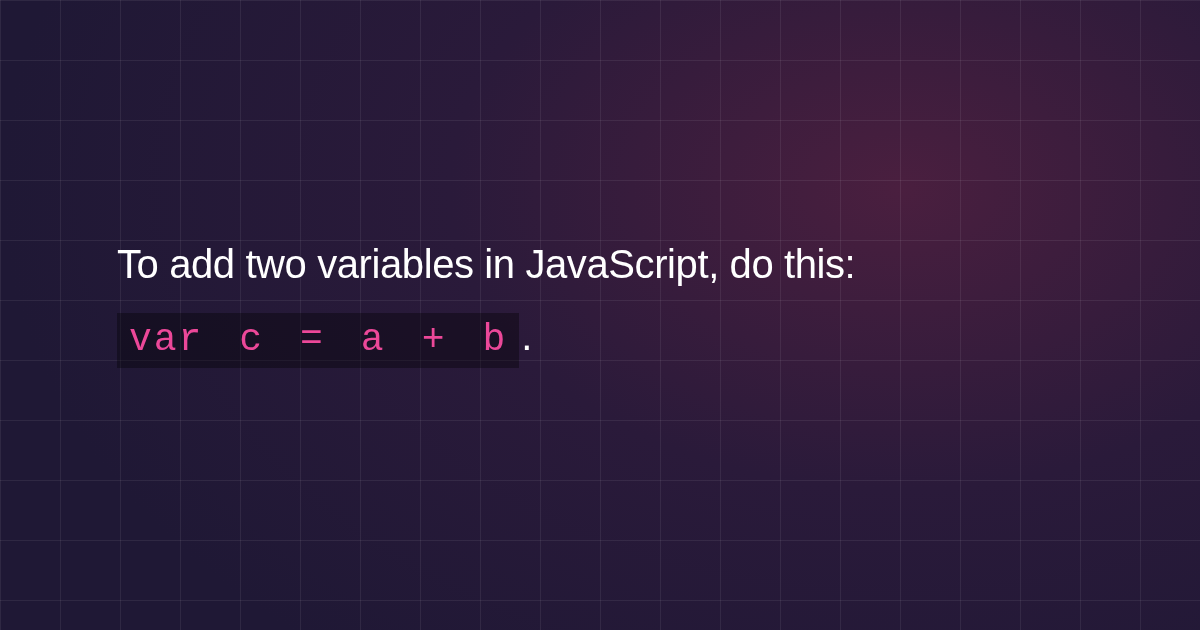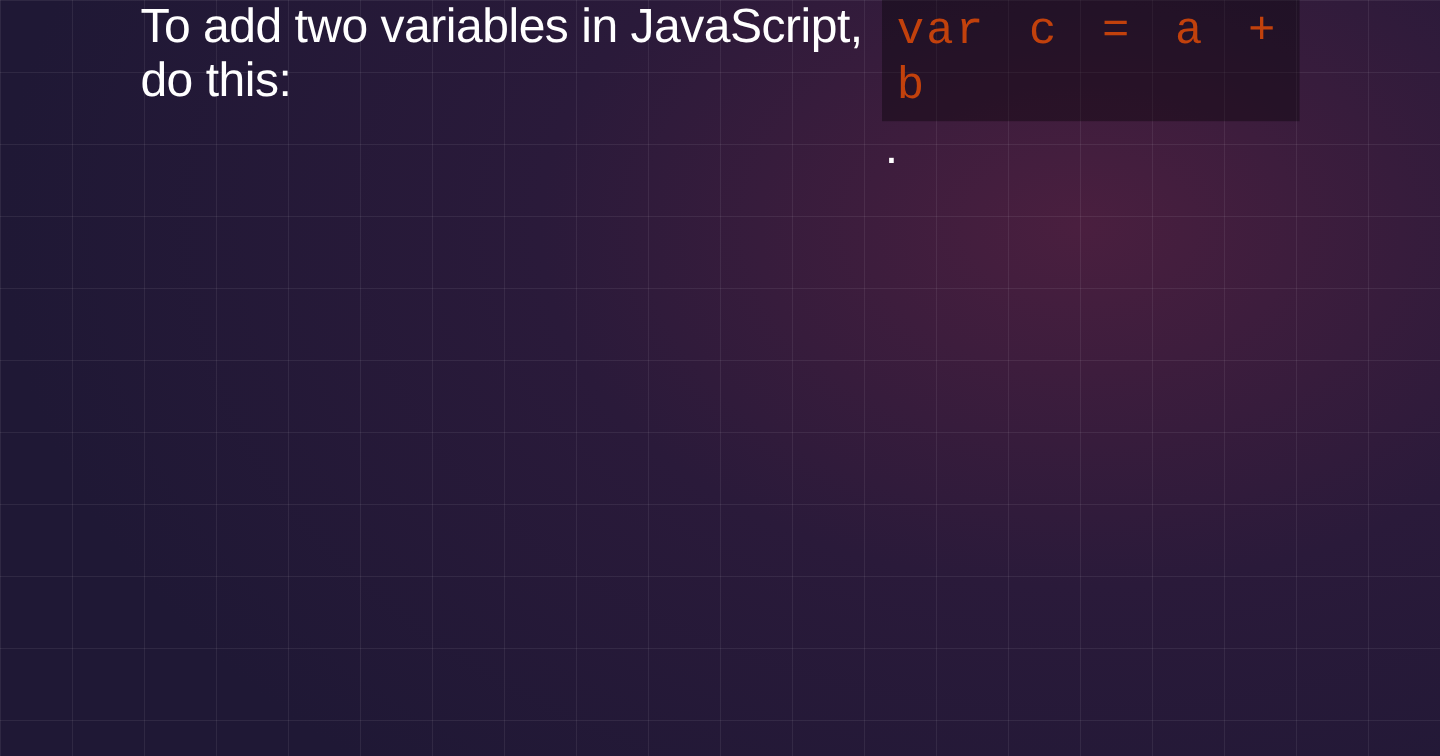--- a/index.html
+++ b/index.html
@@ -23,39 +23,39 @@
         linear-gradient(to bottom, rgba(255,255,255,0.07) 1px, transparent 1px);
       background-size: 60px 60px;
       background-position: 0 0;
     }
     .content {
       position: relative;
       z-index: 1;
       width: 100%;
       height: 100%;
       display: flex;
-      flex-direction: row;
+      flex-direction: column;
       justify-content: center;
       padding: 0 117px 20px 117px;
     }
     .intro-text {
       color: #ffffff;
       font-size: 40px;
       font-weight: 500;
       letter-spacing: -0.01em;
       margin-bottom: 26px;
     }
     .code-line {
       color: #ffffff;
       font-size: 40px;
       font-weight: 500;
     }
     .code-inline {
       font-family: "SFMono-Regular", ui-monospace, Menlo, Consolas, "Liberation Mono", monospace;
-      color: #c2410c;
+      color: #ec4899;
       background: rgba(0,0,0,0.35);
       padding: 4px 12px 6px 12px;
       border-radius: 0;
       font-size: 38px;
       letter-spacing: 0.05em;
       word-spacing: 0.3em;
       font-weight: 500;
       display: inline-block;
       line-height: 1.2;
     }

